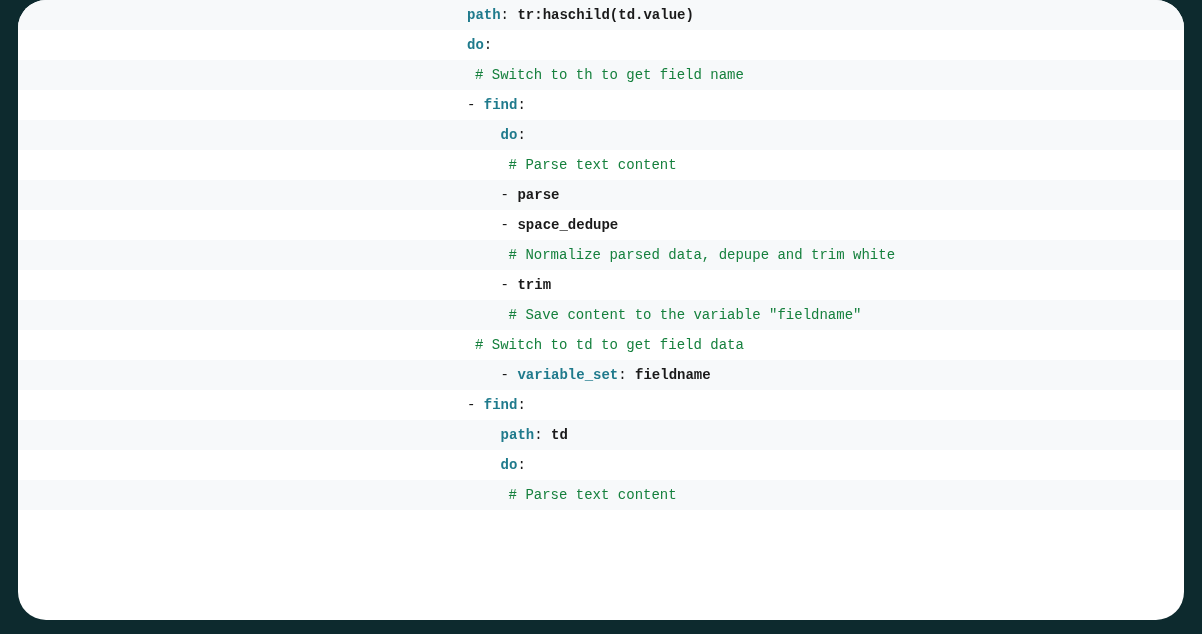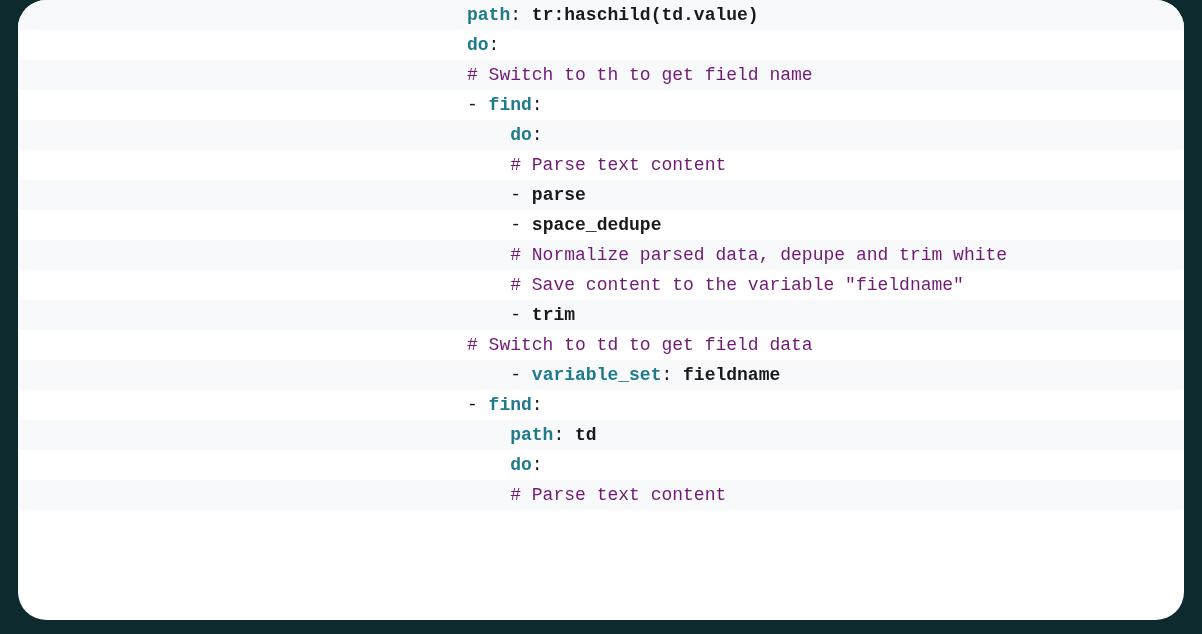--- a/index.html
+++ b/index.html
@@ -18,57 +18,57 @@
     height: 620px;
     background: #ffffff;
     border-radius: 28px;
     overflow: hidden;
   }
   .code {
     position: absolute;
     left: 0;
     right: 0;
     top: 0;
-    font-size: 18px;
+    font-size: 14px;
     line-height: 30px;
   }
   .line {
     white-space: pre;
     height: 30px;
     padding-left: 449px;
     overflow: hidden;
   }
   .line:nth-child(odd) {
     background: #f7f9fa;
   }
   .line:nth-child(even) {
     background: #ffffff;
   }
   .key { color: #1f7a8c; font-weight: 600; }
   .val { color: #1a1a1a; font-weight: 600; }
-  .comment { color: #701a75; font-weight: 500; }
+  .comment { color: #15803d; font-weight: 500; margin-left: 8px; }
   .punct { color: #1a1a1a; font-weight: 500; }
   .dash { color: #1a1a1a; font-weight: 500; }
 </style>
 </head>
 <body>
 
 <div class="card">
   <div class="code" id="code-block">
       <div class="line"><span class="key">path</span><span class="punct">: </span><span class="val">tr:haschild(td.value)</span></div>
       <div class="line"><span class="key">do</span><span class="punct">:</span></div>
       <div class="line"><span class="comment"># Switch to th to get field name</span></div>
       <div class="line"><span class="dash">- </span><span class="key">find</span><span class="punct">:</span></div>
       <div class="line">    <span class="key">do</span><span class="punct">:</span></div>
       <div class="line">    <span class="comment"># Parse text content</span></div>
       <div class="line">    <span class="dash">- </span><span class="val">parse</span></div>
       <div class="line">    <span class="dash">- </span><span class="val">space_dedupe</span></div>
       <div class="line">    <span class="comment"># Normalize parsed data, depupe and trim white</span></div>
+      <div class="line">    <span class="dash">- </span><span class="val">trim</span></div>
       <div class="line">    <span class="comment"># Save content to the variable "fieldname"</span></div>
-      <div class="line">    <span class="dash">- </span><span class="val">trim</span></div>
       <div class="line"><span class="comment"># Switch to td to get field data</span></div>
       <div class="line">    <span class="dash">- </span><span class="key">variable_set</span><span class="punct">: </span><span class="val">fieldname</span></div>
       <div class="line"><span class="dash">- </span><span class="key">find</span><span class="punct">:</span></div>
       <div class="line">    <span class="key">path</span><span class="punct">: </span><span class="val">td</span></div>
       <div class="line">    <span class="key">do</span><span class="punct">:</span></div>
       <div class="line">    <span class="comment"># Parse text content</span></div>
     </div>
 </div>
 
 </body></html>

